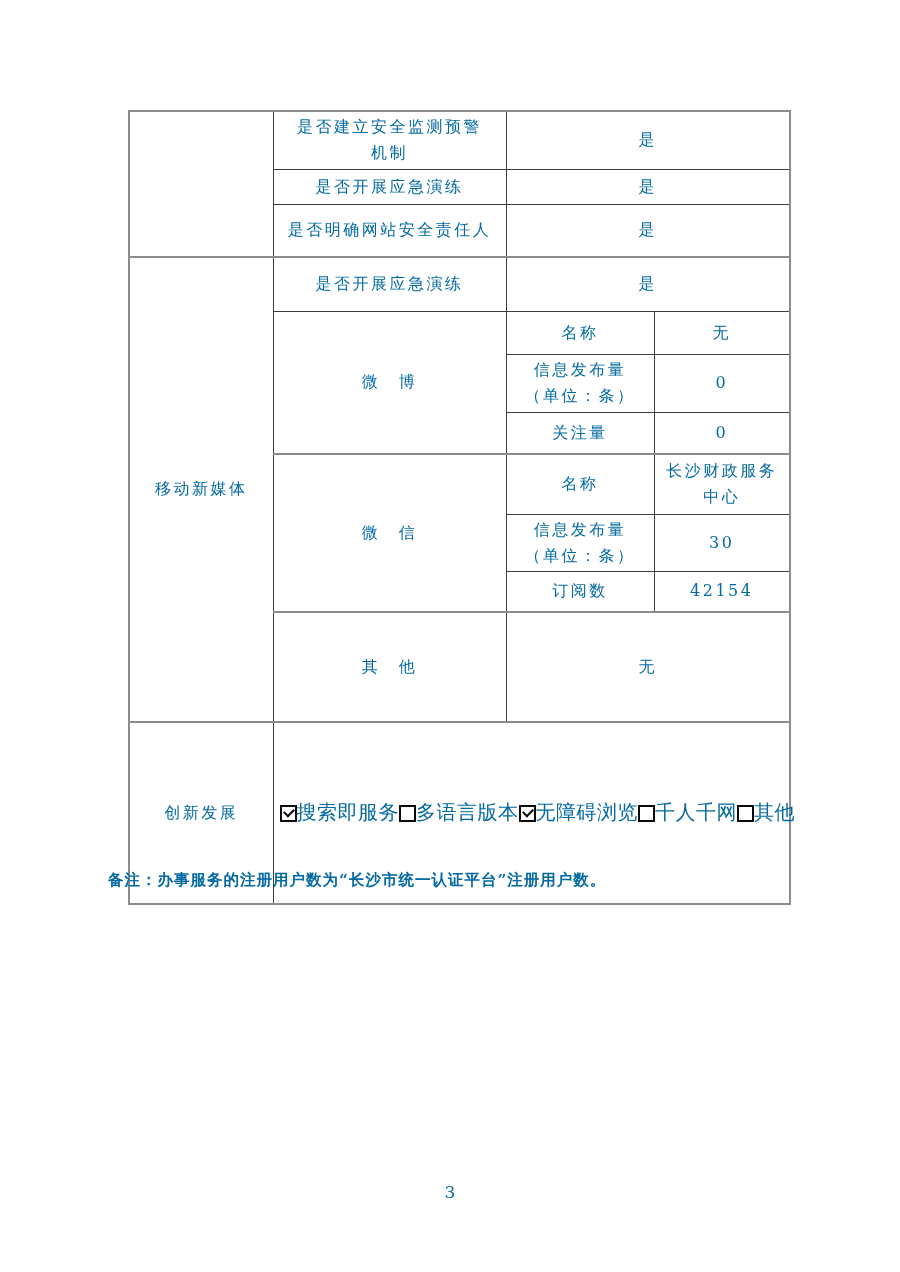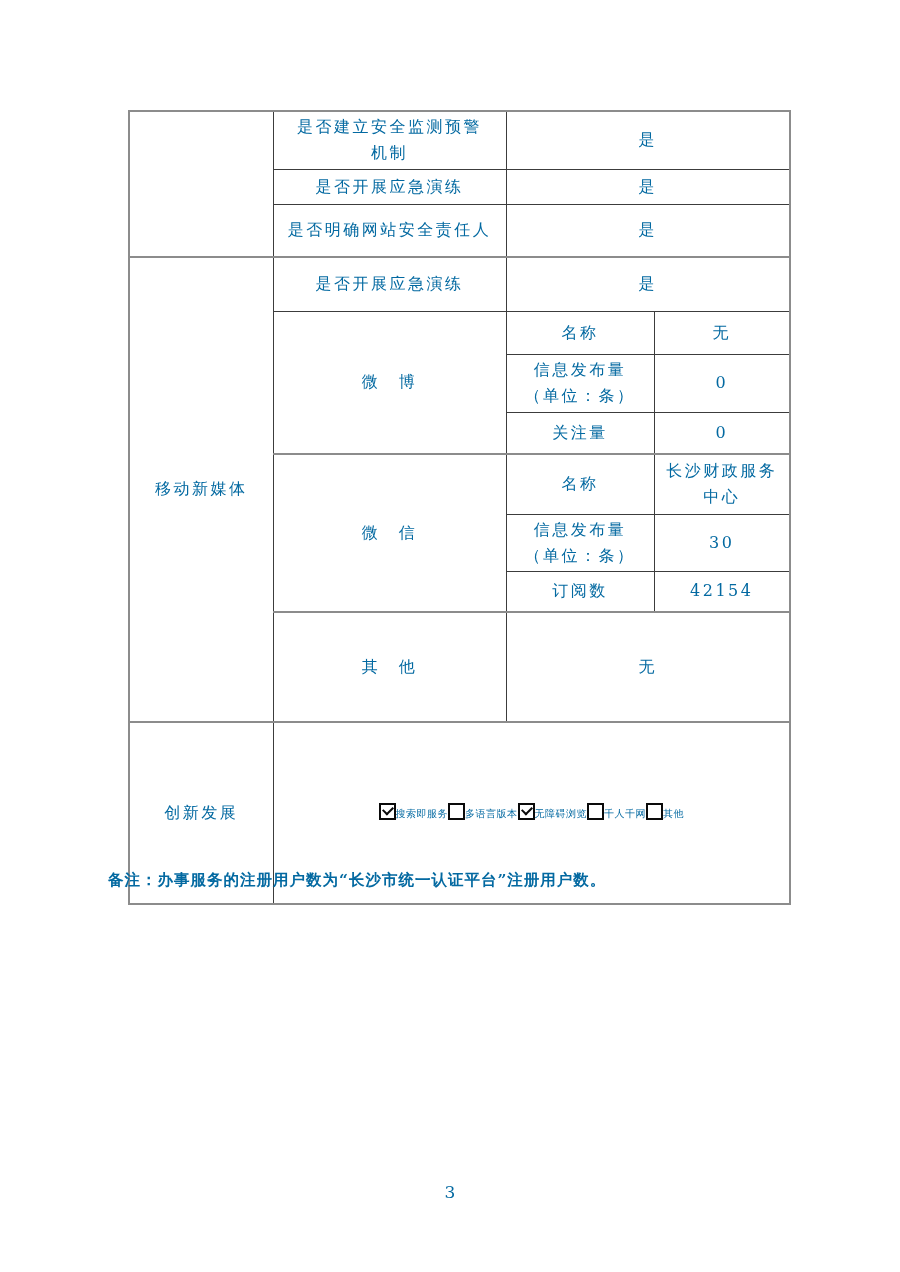--- a/index.html
+++ b/index.html
@@ -41,21 +41,21 @@
   td.qlabel { letter-spacing: 3px; }
   td.left-label {
     text-align: left;
     padding-left: 16px;
     margin-top: 38px;
   }
   td.col1-label { letter-spacing: 2px; }
   td.innov-cell { text-align: center; }
   .cb-line {
     letter-spacing: 0.5px;
-    font-size: 10px;
+    font-size: 20px;
     white-space: nowrap;
   }
   .cb-item { display: inline-block; }
   .box {
     display: inline-block;
     width: 17px;
     height: 17px;
     border: 2.5px solid #0a0a0a;
     box-sizing: border-box;
     vertical-align: -3px;

